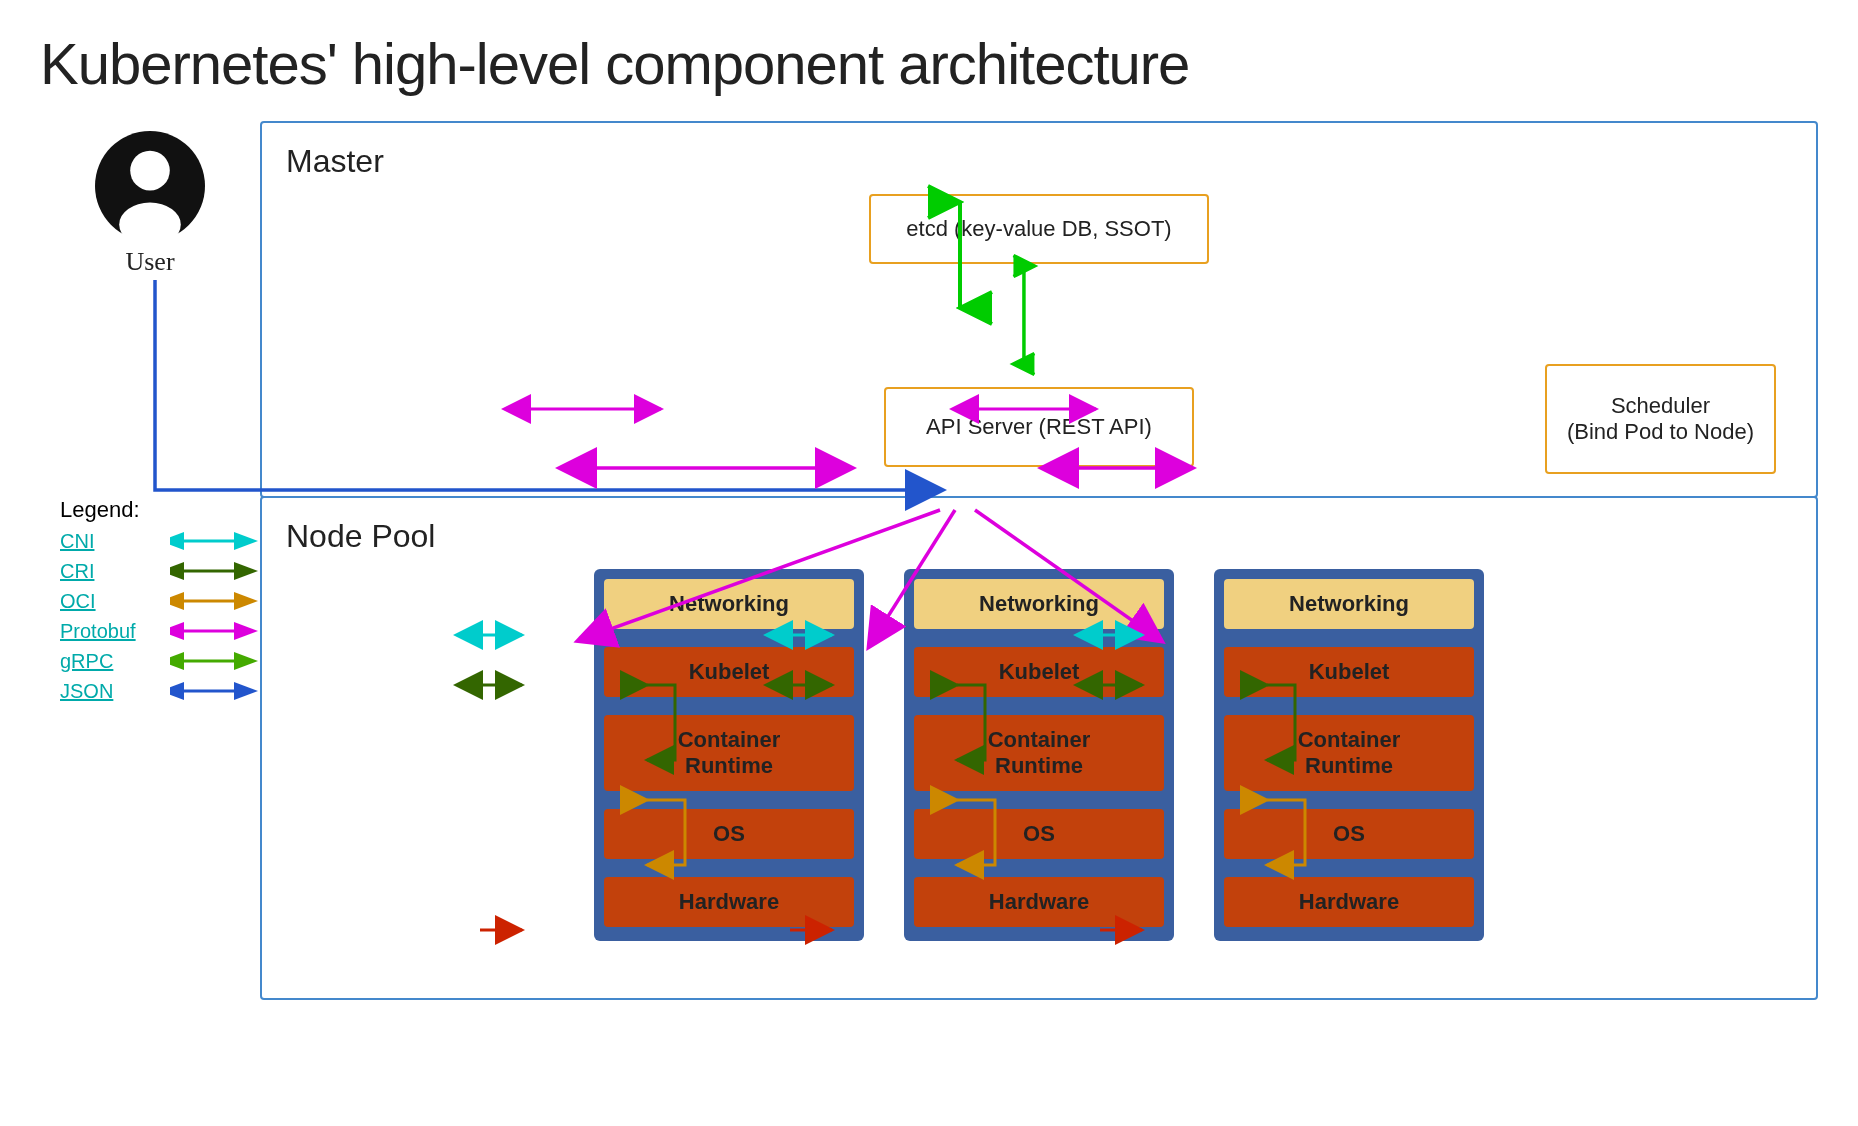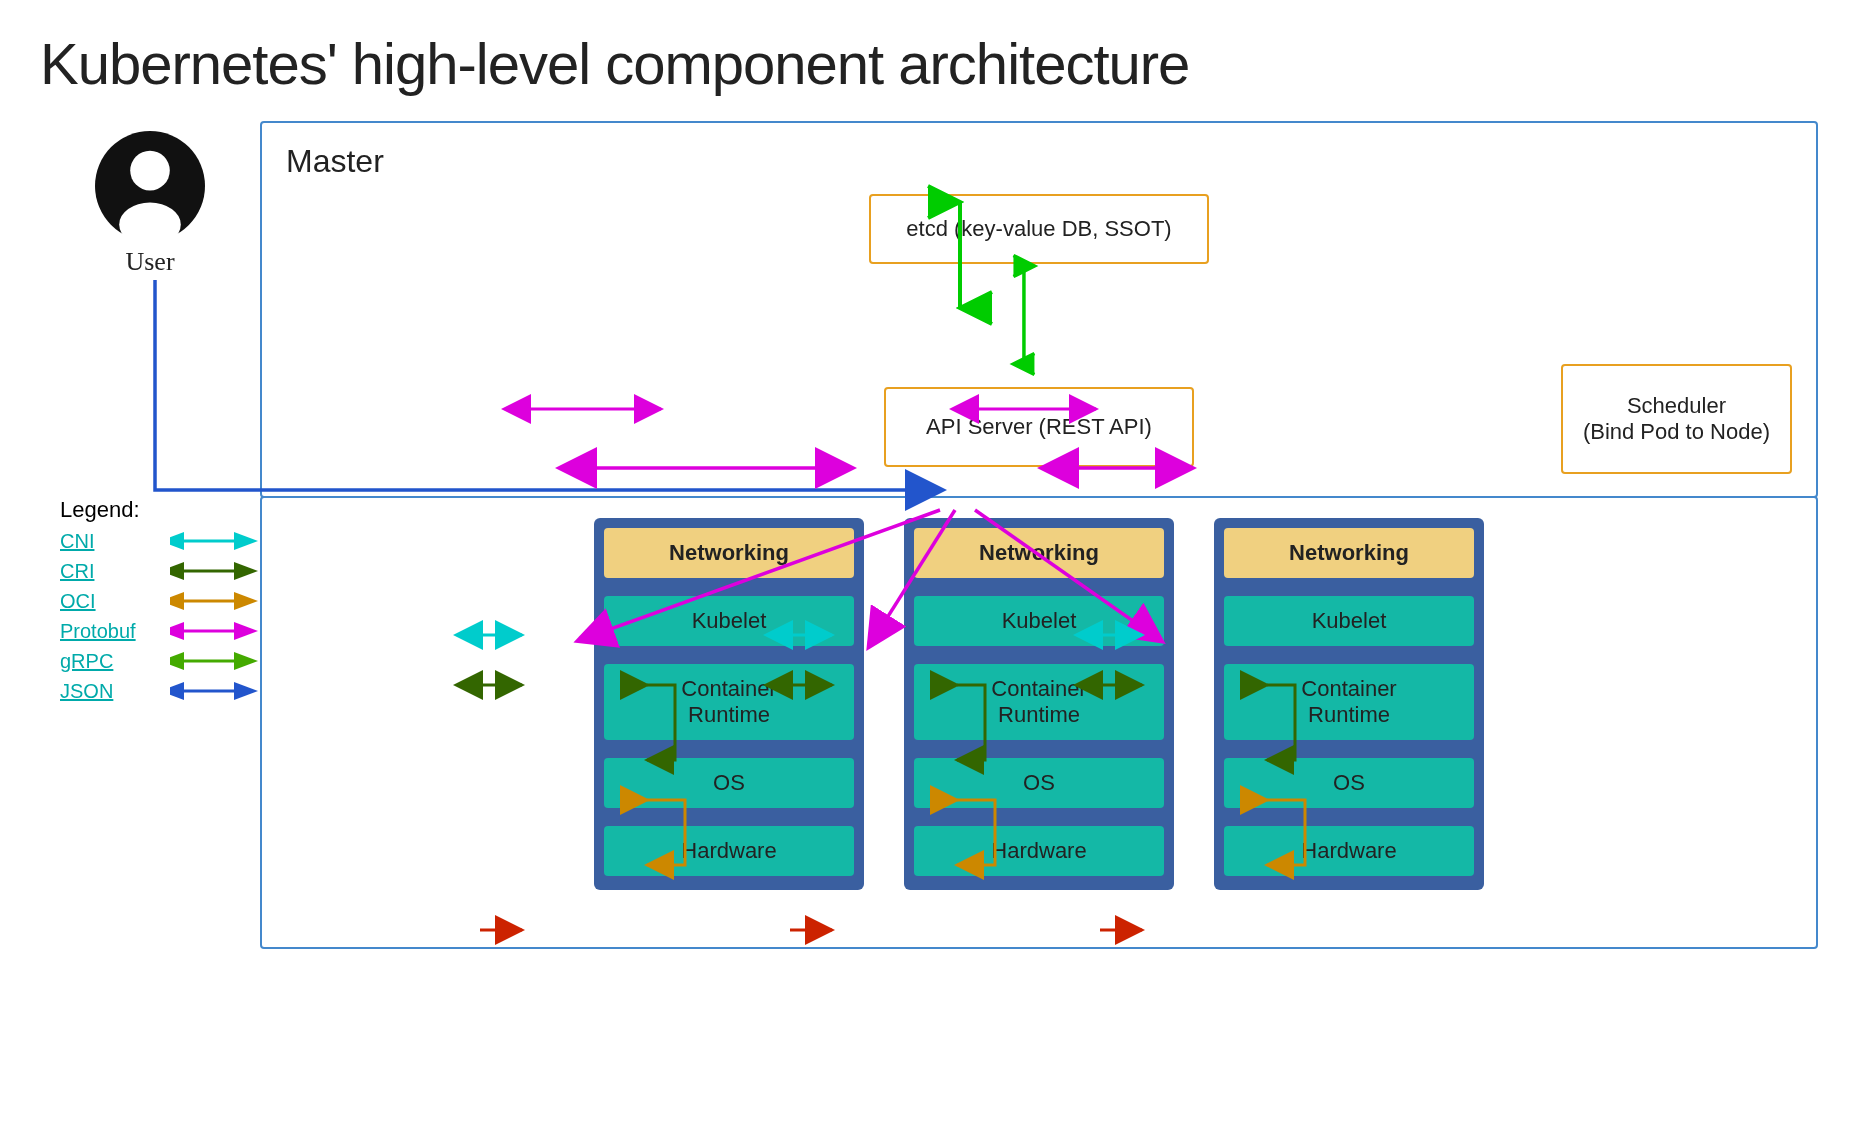--- a/index.html
+++ b/index.html
@@ -165,22 +165,23 @@
       width: 270px;
       position: relative;
     }
 
     .node-layer {
       border-radius: 4px;
       text-align: center;
       font-size: 22px;
       padding: 12px 8px;
       color: #222;
-      background: #14b8a6;
+      background: #c2410c;
       position: relative;
+      font-weight: bold;
     }
 
     .node-layer.networking {
       background: #f0d080;
       font-weight: bold;
     }
 
     .node-label {
       color: #fff;
       font-size: 20px;
@@ -316,21 +317,21 @@
 
         <div class="orange-box etcd-box" id="etcd-box" style="min-width:340px; min-height:70px; top:0; left:50%; transform:translateX(-50%); position:absolute; display:flex; align-items:center; justify-content:center;">
           <span>etcd (key-value DB, SSOT)</span>
         </div>
 
 
         <div class="orange-box" style="min-width:310px; min-height:80px; position:absolute; bottom:7px; left:50%; transform:translateX(-50%); display:flex; align-items:center; justify-content:center;">
           <span>API Server (REST API)</span>
         </div>
 
-        <div class="orange-box" style="min-width:230px; min-height:110px; position:absolute; bottom:0; right:0; display:flex; align-items:center; justify-content:center; text-align:center;">
+        <div class="orange-box" style="min-width:230px; min-height:110px; position:absolute; bottom:0; right:16px; display:flex; align-items:center; justify-content:center; text-align:center;">
           <span>Scheduler<br>(Bind Pod to Node)</span>
         </div>
 
         <svg style="position:absolute;top:0;left:0;width:100%;height:100%;overflow:visible;pointer-events:none;">
           <defs>
 
             <marker id="m-green-up" markerWidth="8" markerHeight="8" refX="4" refY="4" orient="auto">
               <path d="M1,7 L4,1 L7,7" fill="none" stroke="#00cc00" stroke-width="1.5"></path>
             </marker>
             <marker id="m-green-dn" markerWidth="8" markerHeight="8" refX="4" refY="4" orient="auto">
@@ -359,20 +360,21 @@
 
           <line x1="242" y1="215" x2="375" y2="215" stroke="#dd00dd" stroke-width="3" marker-start="url(#arr-mg-start)" marker-end="url(#arr-mg-end)"></line>
 
           <line x1="690" y1="215" x2="810" y2="215" stroke="#dd00dd" stroke-width="3" marker-start="url(#arr-mg-start)" marker-end="url(#arr-mg-end)"></line>
 
         </svg>
       </div>
     </div>
 
     <div class="nodepool-box">
+      <div class="nodepool-label">Node Pool</div>
 
       <div class="nodes-row">
 
         <div class="node-container">
           <div class="node-box">
             <div class="node-layer networking">Networking</div>
             <div class="node-layer">Kubelet</div>
             <div class="node-layer">Container<br>Runtime</div>
             <div class="node-layer">OS</div>
             <div class="node-layer">Hardware</div>

